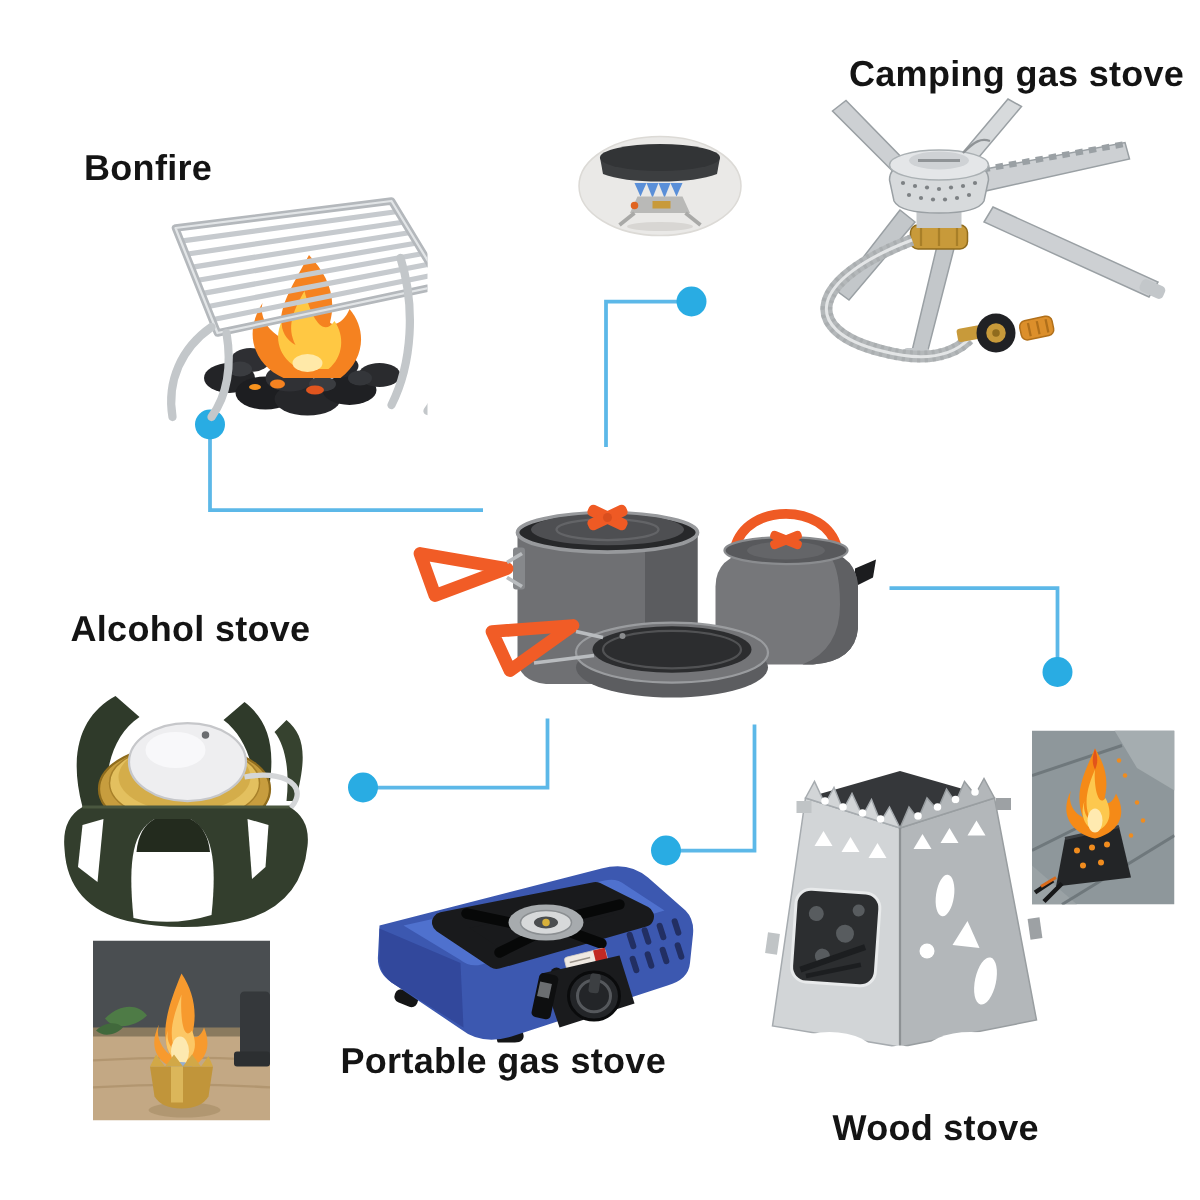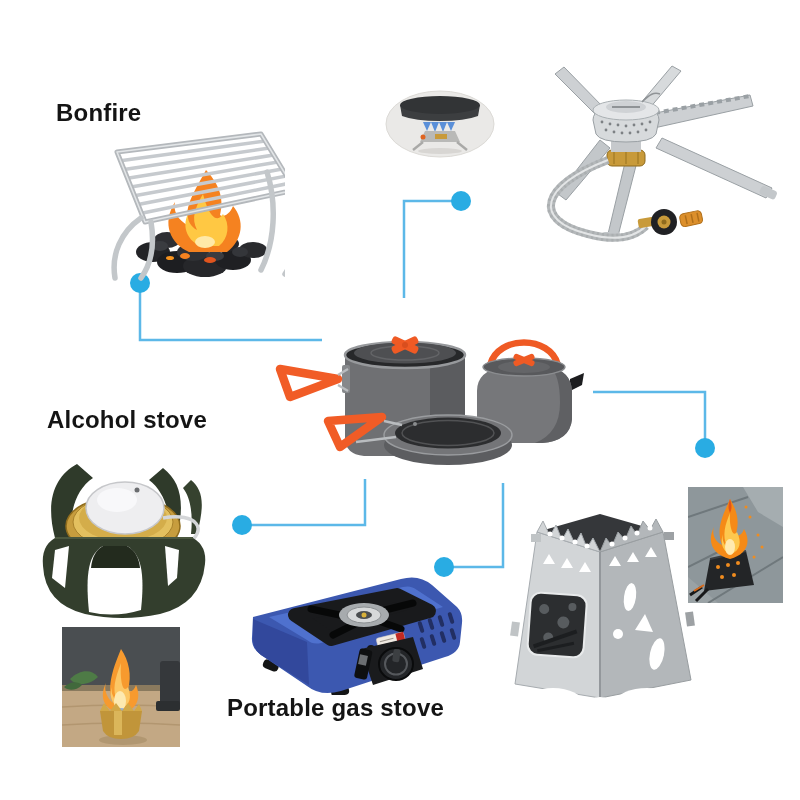--- a/index.html
+++ b/index.html
@@ -28,22 +28,24 @@
     <polyline points="593,392 705,392 705,448" fill="none" stroke-width="2.5" stroke="#5cb8e8"></polyline>
 
     <circle cx="140" cy="283" r="10" fill="#29ace3"></circle>
     <circle cx="461" cy="201" r="10" fill="#29ace3"></circle>
     <circle cx="242" cy="525" r="10" fill="#29ace3"></circle>
     <circle cx="444" cy="567" r="10" fill="#29ace3"></circle>
     <circle cx="705" cy="448" r="10" fill="#29ace3"></circle>
   </svg>
 
   <div class="label" style="left:56px;top:99px">Bonfire</div>
+  <div class="label" style="left:566px;top:36px">Camping gas stove</div>
   <div class="label" style="left:227px;top:694px">Portable gas stove</div>
   <div class="label" style="left:47px;top:406px">Alcohol stove</div>
+  <div class="label" style="left:555px;top:739px">Wood stove</div>
 
   <div class="photo" style="left:55px;top:110px">
     <svg width="230" height="180" viewBox="0 0 230 180">
 
       <g>
         <ellipse cx="98" cy="142" rx="17" ry="10" fill="#232427"></ellipse>
         <ellipse cx="122" cy="152" rx="20" ry="11" fill="#1d1e21"></ellipse>
         <ellipse cx="150" cy="156" rx="22" ry="11" fill="#26272a"></ellipse>
         <ellipse cx="178" cy="150" rx="18" ry="10" fill="#1f2023"></ellipse>
         <ellipse cx="198" cy="140" rx="14" ry="8" fill="#2a2b2e"></ellipse>

